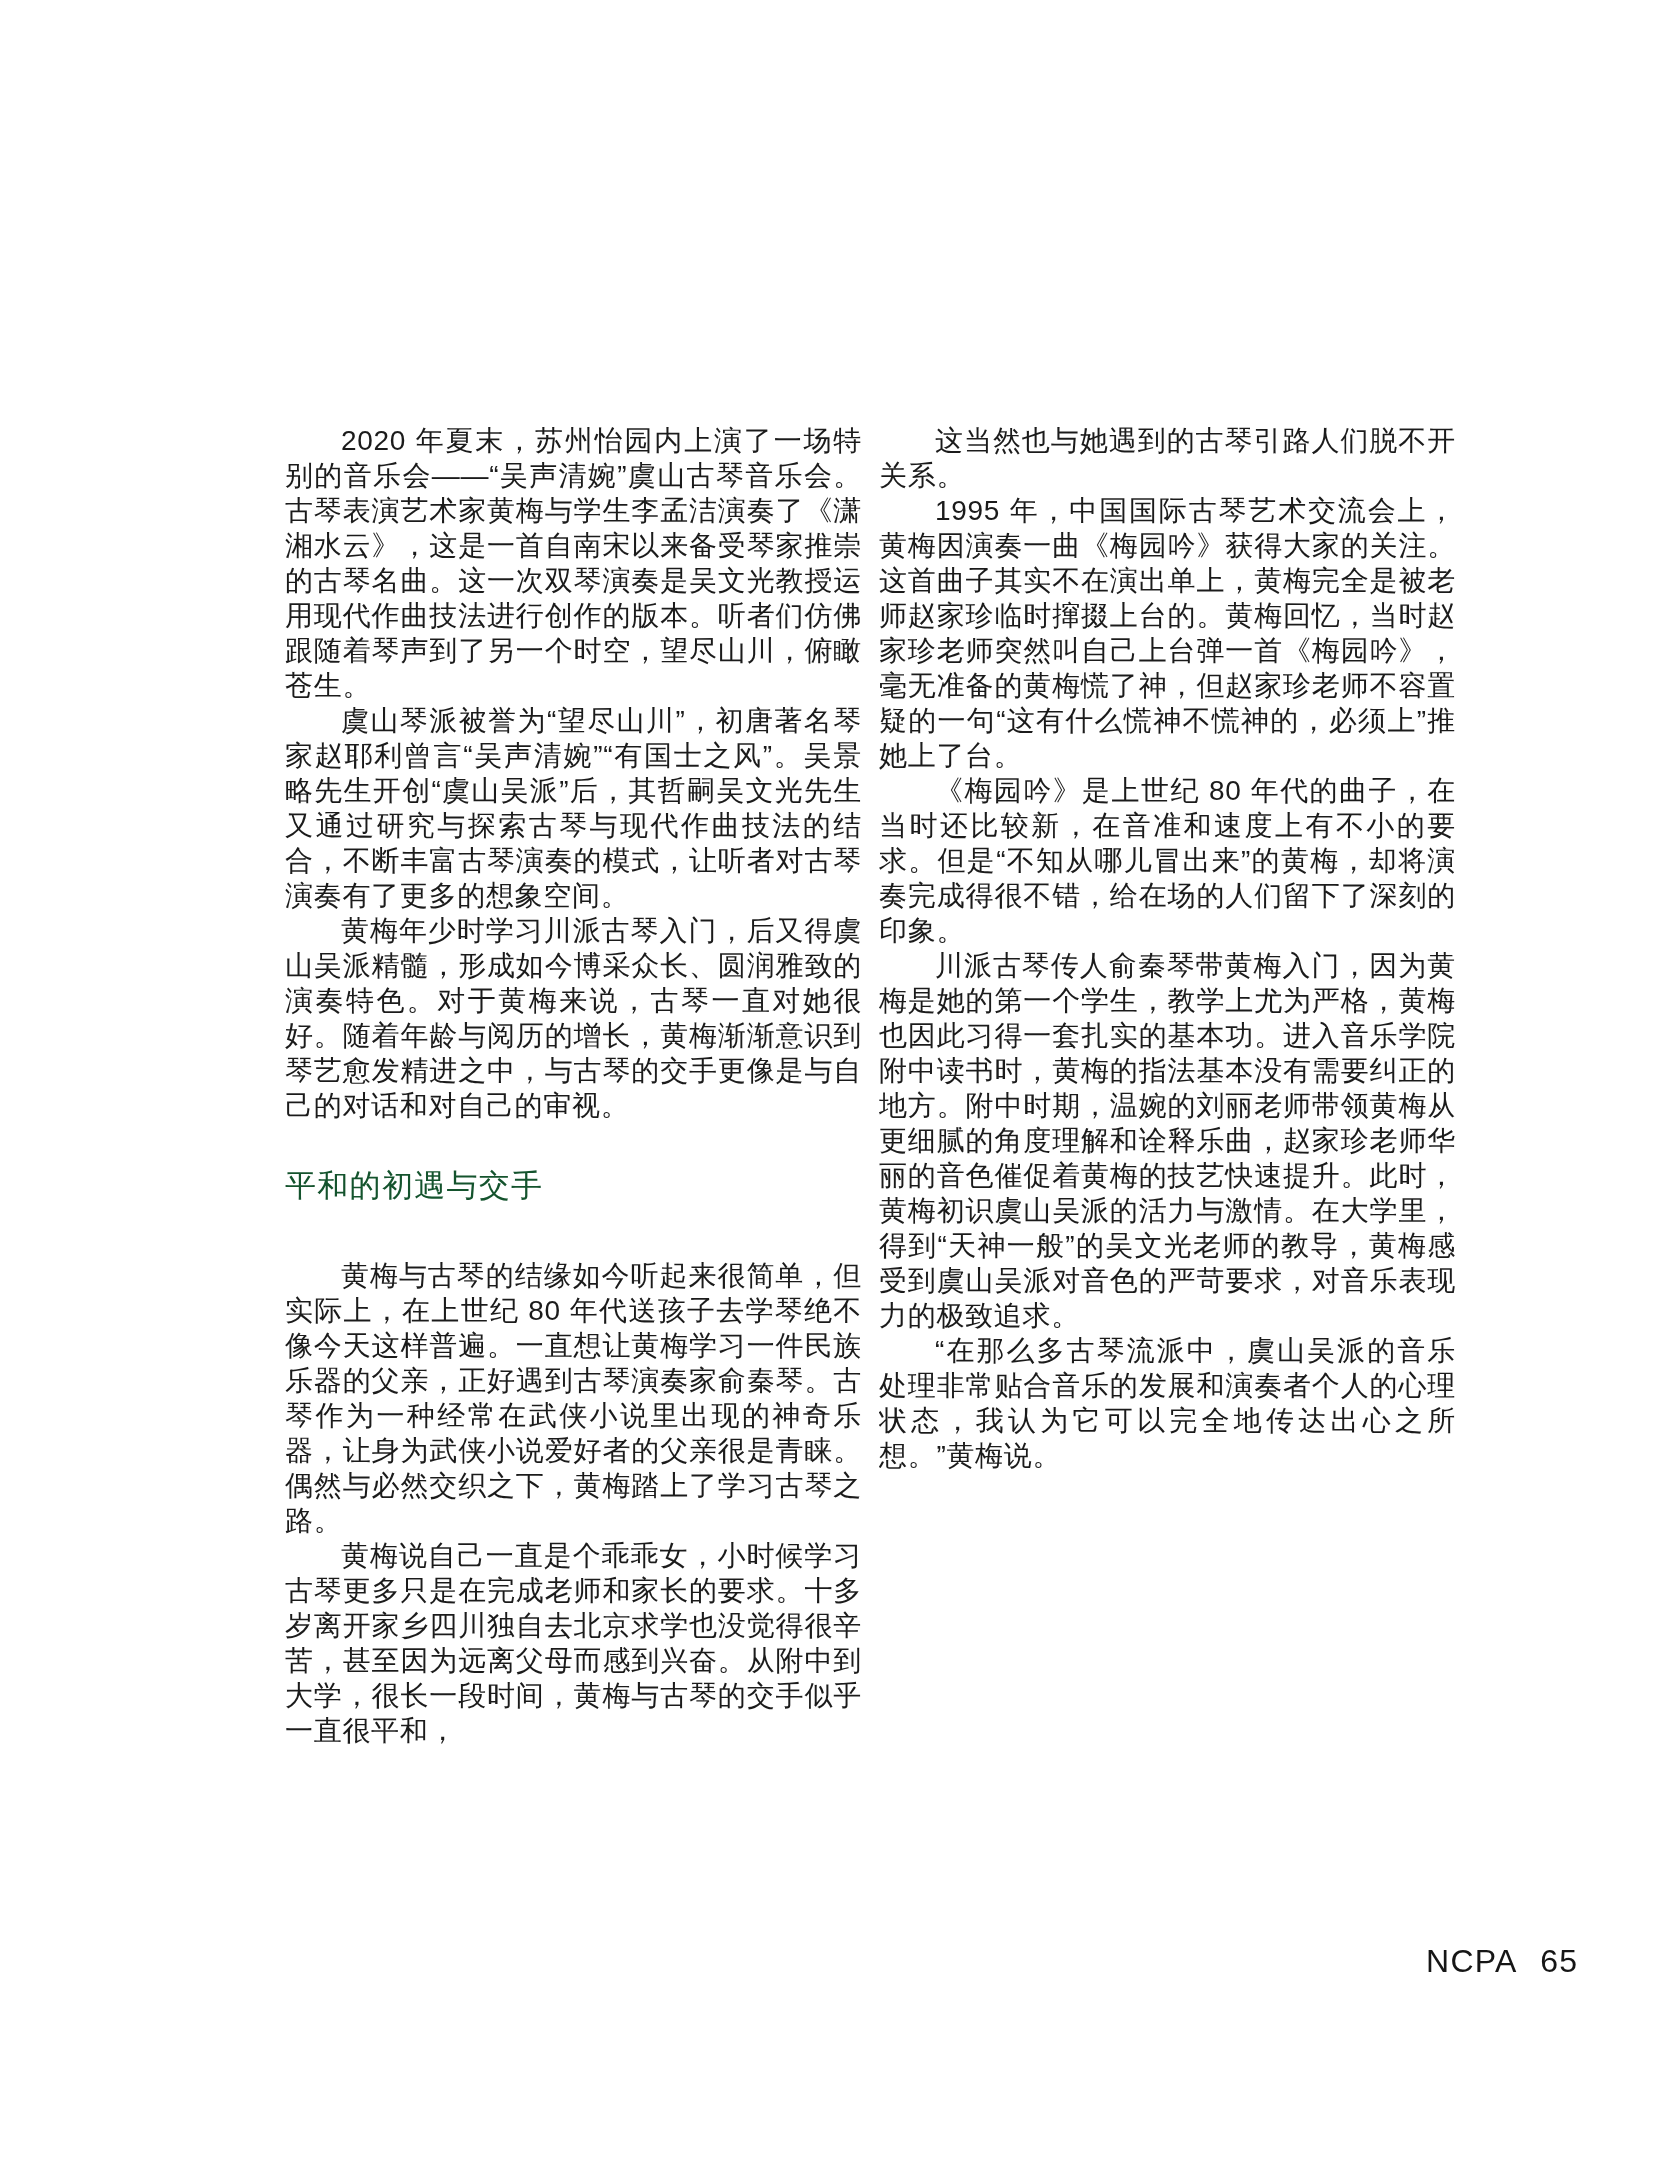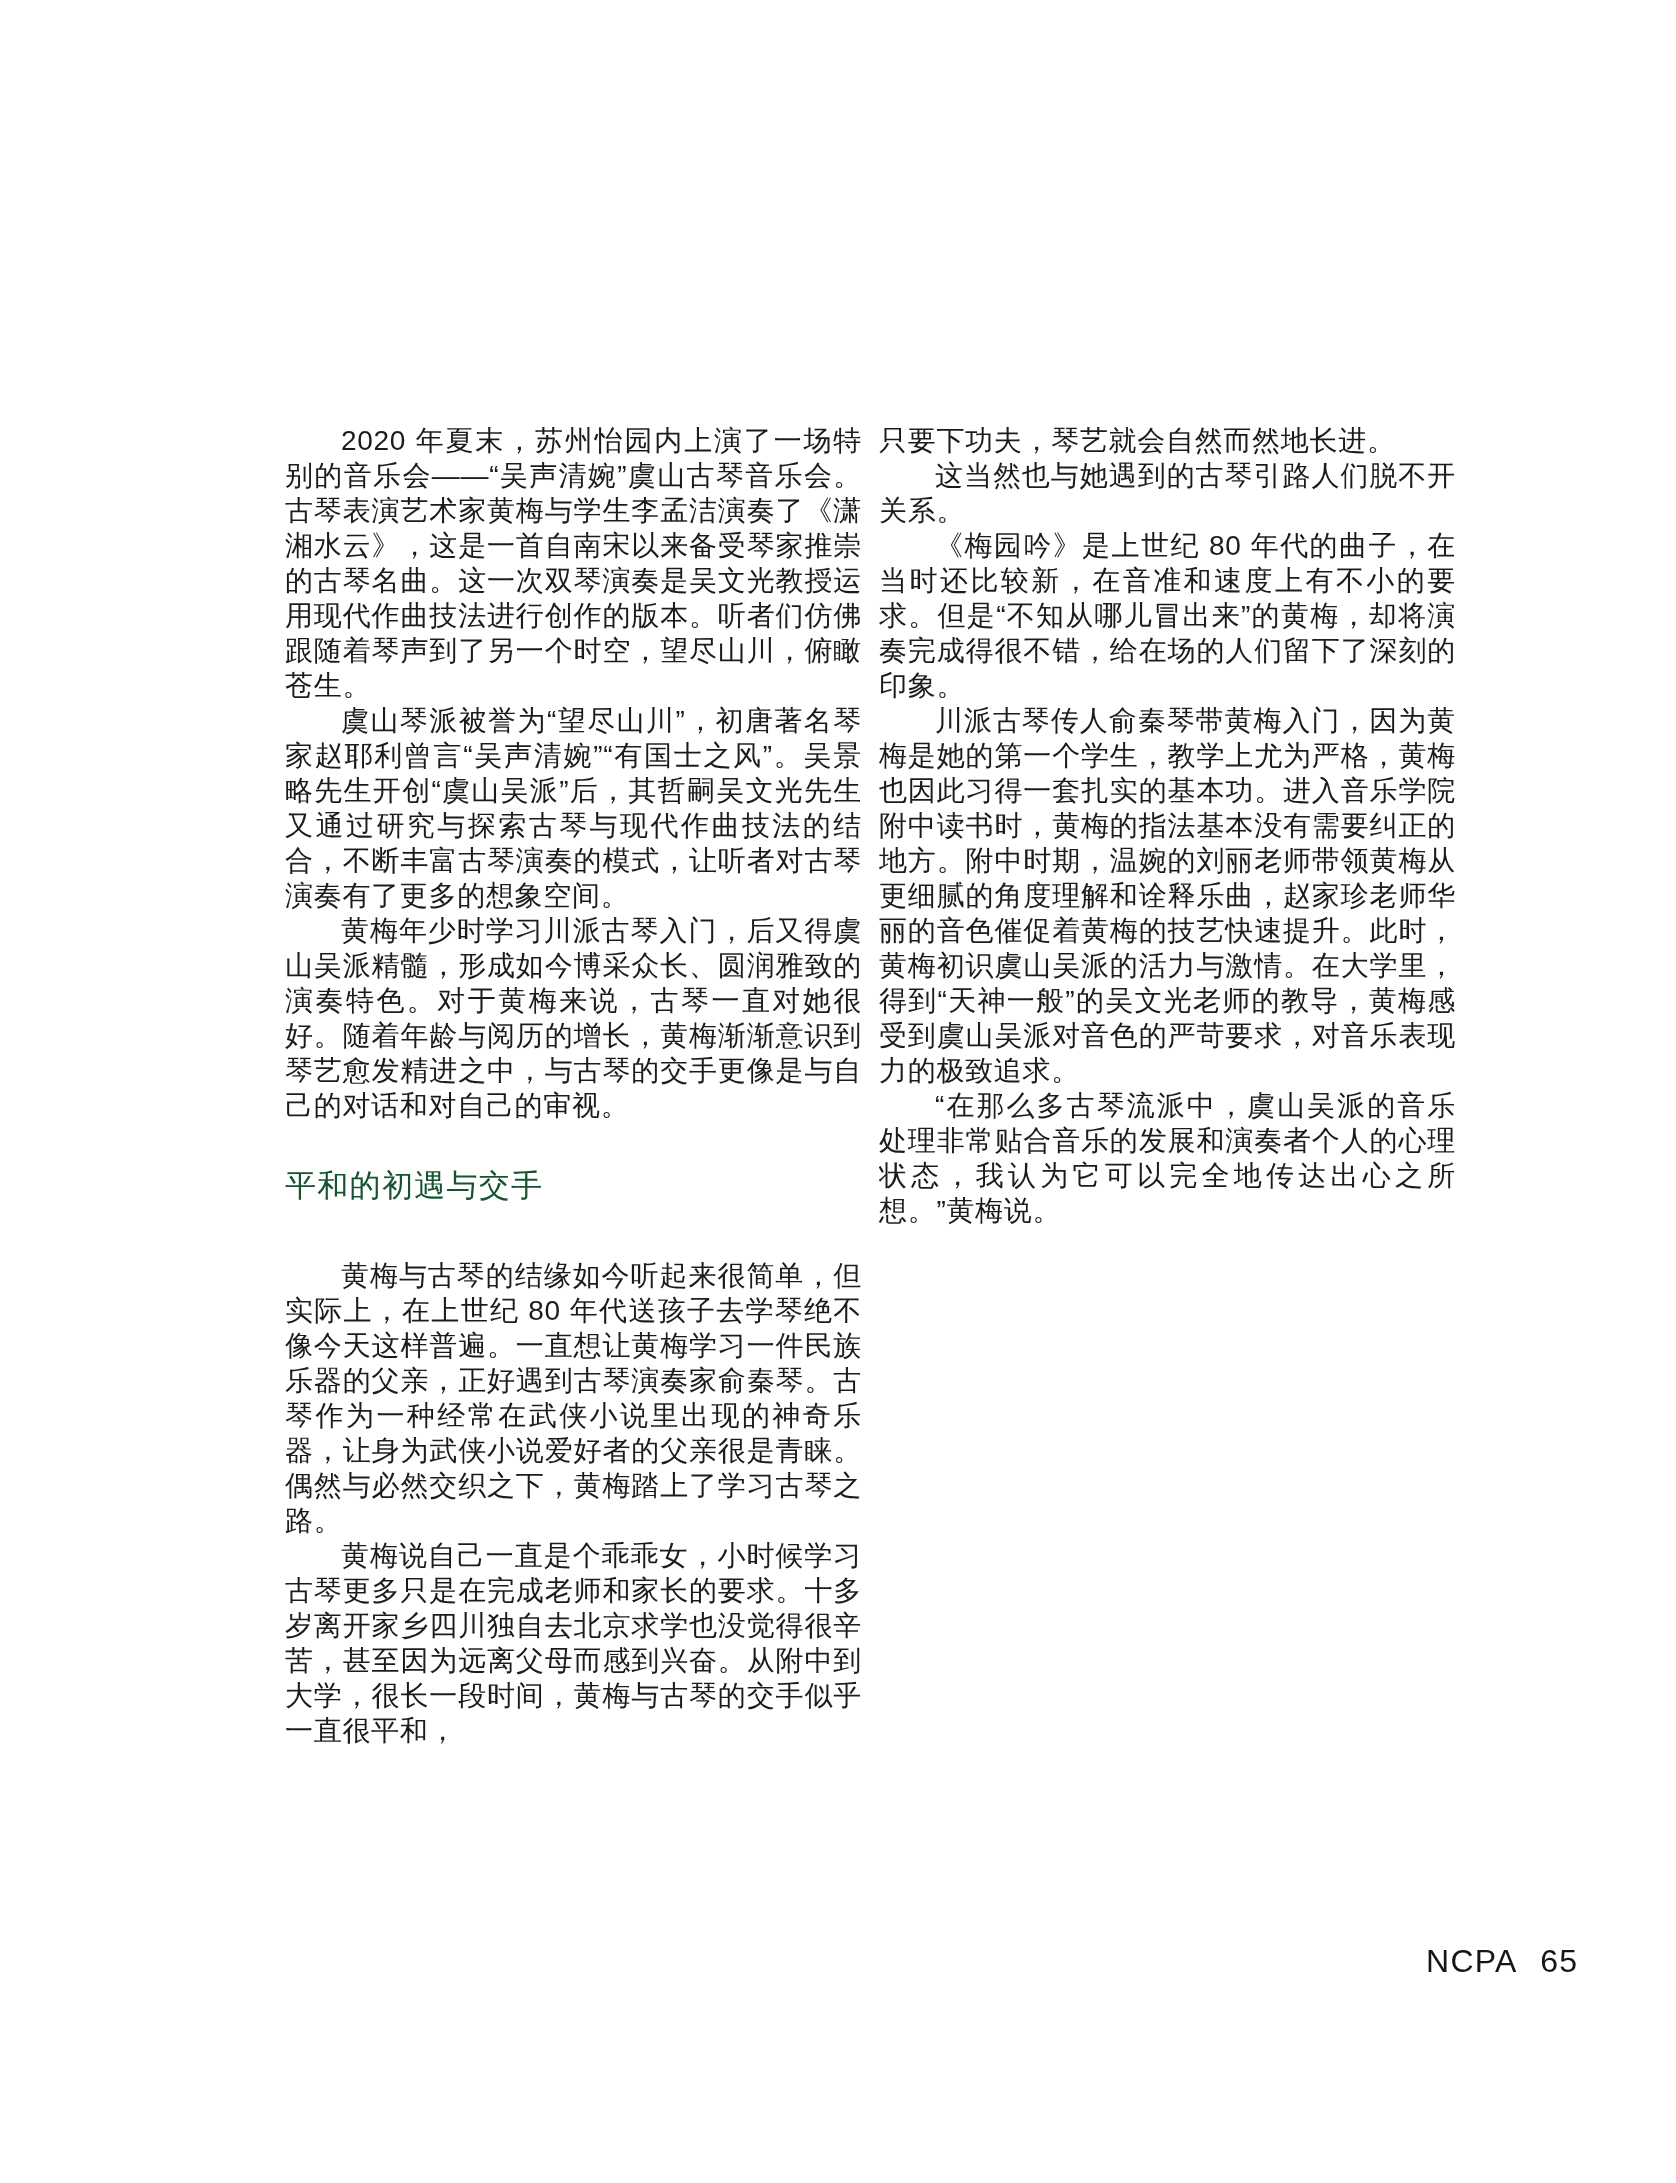--- a/index.html
+++ b/index.html
@@ -69,22 +69,22 @@
     <h2 class="section-heading">平和的初遇与交手</h2>
 
     <div>
         <p class="para indent">黄梅与古琴的结缘如今听起来很简单，但实际上，在上世纪 80 年代送孩子去学琴绝不像今天这样普遍。一直想让黄梅学习一件民族乐器的父亲，正好遇到古琴演奏家俞秦琴。古琴作为一种经常在武侠小说里出现的神奇乐器，让身为武侠小说爱好者的父亲很是青睐。偶然与必然交织之下，黄梅踏上了学习古琴之路。</p>
         <p class="para indent">黄梅说自己一直是个乖乖女，小时候学习古琴更多只是在完成老师和家长的要求。十多岁离开家乡四川独自去北京求学也没觉得很辛苦，甚至因为远离父母而感到兴奋。从附中到大学，很长一段时间，黄梅与古琴的交手似乎一直很平和，</p>
       </div>
   </div>
 
   <div class="column right">
     <div>
-        <p class="para">只要下功夫，琴艺就会自然而然地长进。</p>
         <p class="para indent">这当然也与她遇到的古琴引路人们脱不开关系。</p>
+        <p class="para indent">1995 年，中国国际古琴艺术交流会上，黄梅因演奏一曲《梅园吟》获得大家的关注。这首曲子其实不在演出单上，黄梅完全是被老师赵家珍临时撺掇上台的。黄梅回忆，当时赵家珍老师突然叫自己上台弹一首《梅园吟》，毫无准备的黄梅慌了神，但赵家珍老师不容置疑的一句“这有什么慌神不慌神的，必须上”推她上了台。</p>
         <p class="para indent">《梅园吟》是上世纪 80 年代的曲子，在当时还比较新，在音准和速度上有不小的要求。但是“不知从哪儿冒出来”的黄梅，却将演奏完成得很不错，给在场的人们留下了深刻的印象。</p>
         <p class="para indent">川派古琴传人俞秦琴带黄梅入门，因为黄梅是她的第一个学生，教学上尤为严格，黄梅也因此习得一套扎实的基本功。进入音乐学院附中读书时，黄梅的指法基本没有需要纠正的地方。附中时期，温婉的刘丽老师带领黄梅从更细腻的角度理解和诠释乐曲，赵家珍老师华丽的音色催促着黄梅的技艺快速提升。此时，黄梅初识虞山吴派的活力与激情。在大学里，得到“天神一般”的吴文光老师的教导，黄梅感受到虞山吴派对音色的严苛要求，对音乐表现力的极致追求。</p>
         <p class="para indent">“在那么多古琴流派中，虞山吴派的音乐处理非常贴合音乐的发展和演奏者个人的心理状态，我认为它可以完全地传达出心之所想。”黄梅说。</p>
       </div>
   </div>
 
   <div class="page-footer">
     <span class="magazine-label">NCPA</span><span class="page-number">65</span>
   </div>
 

